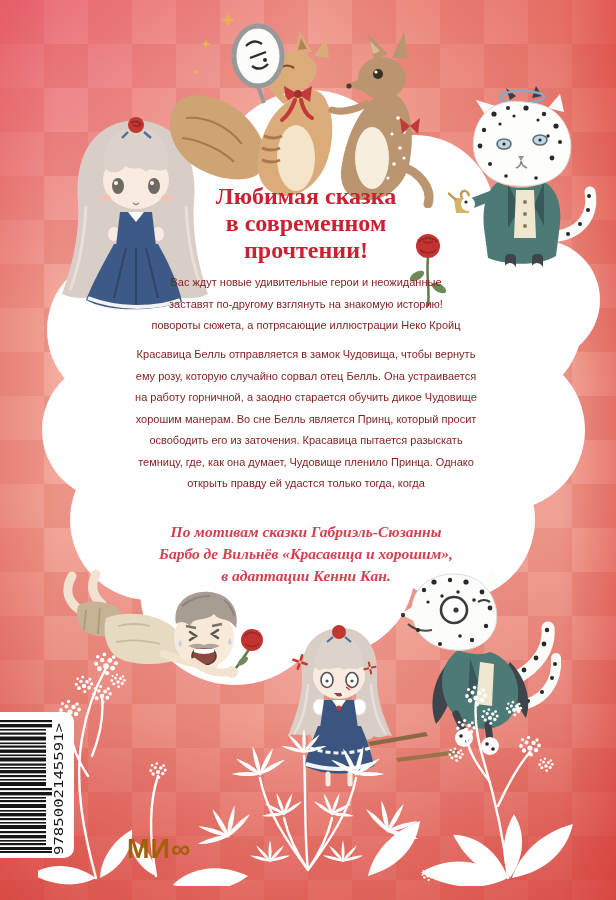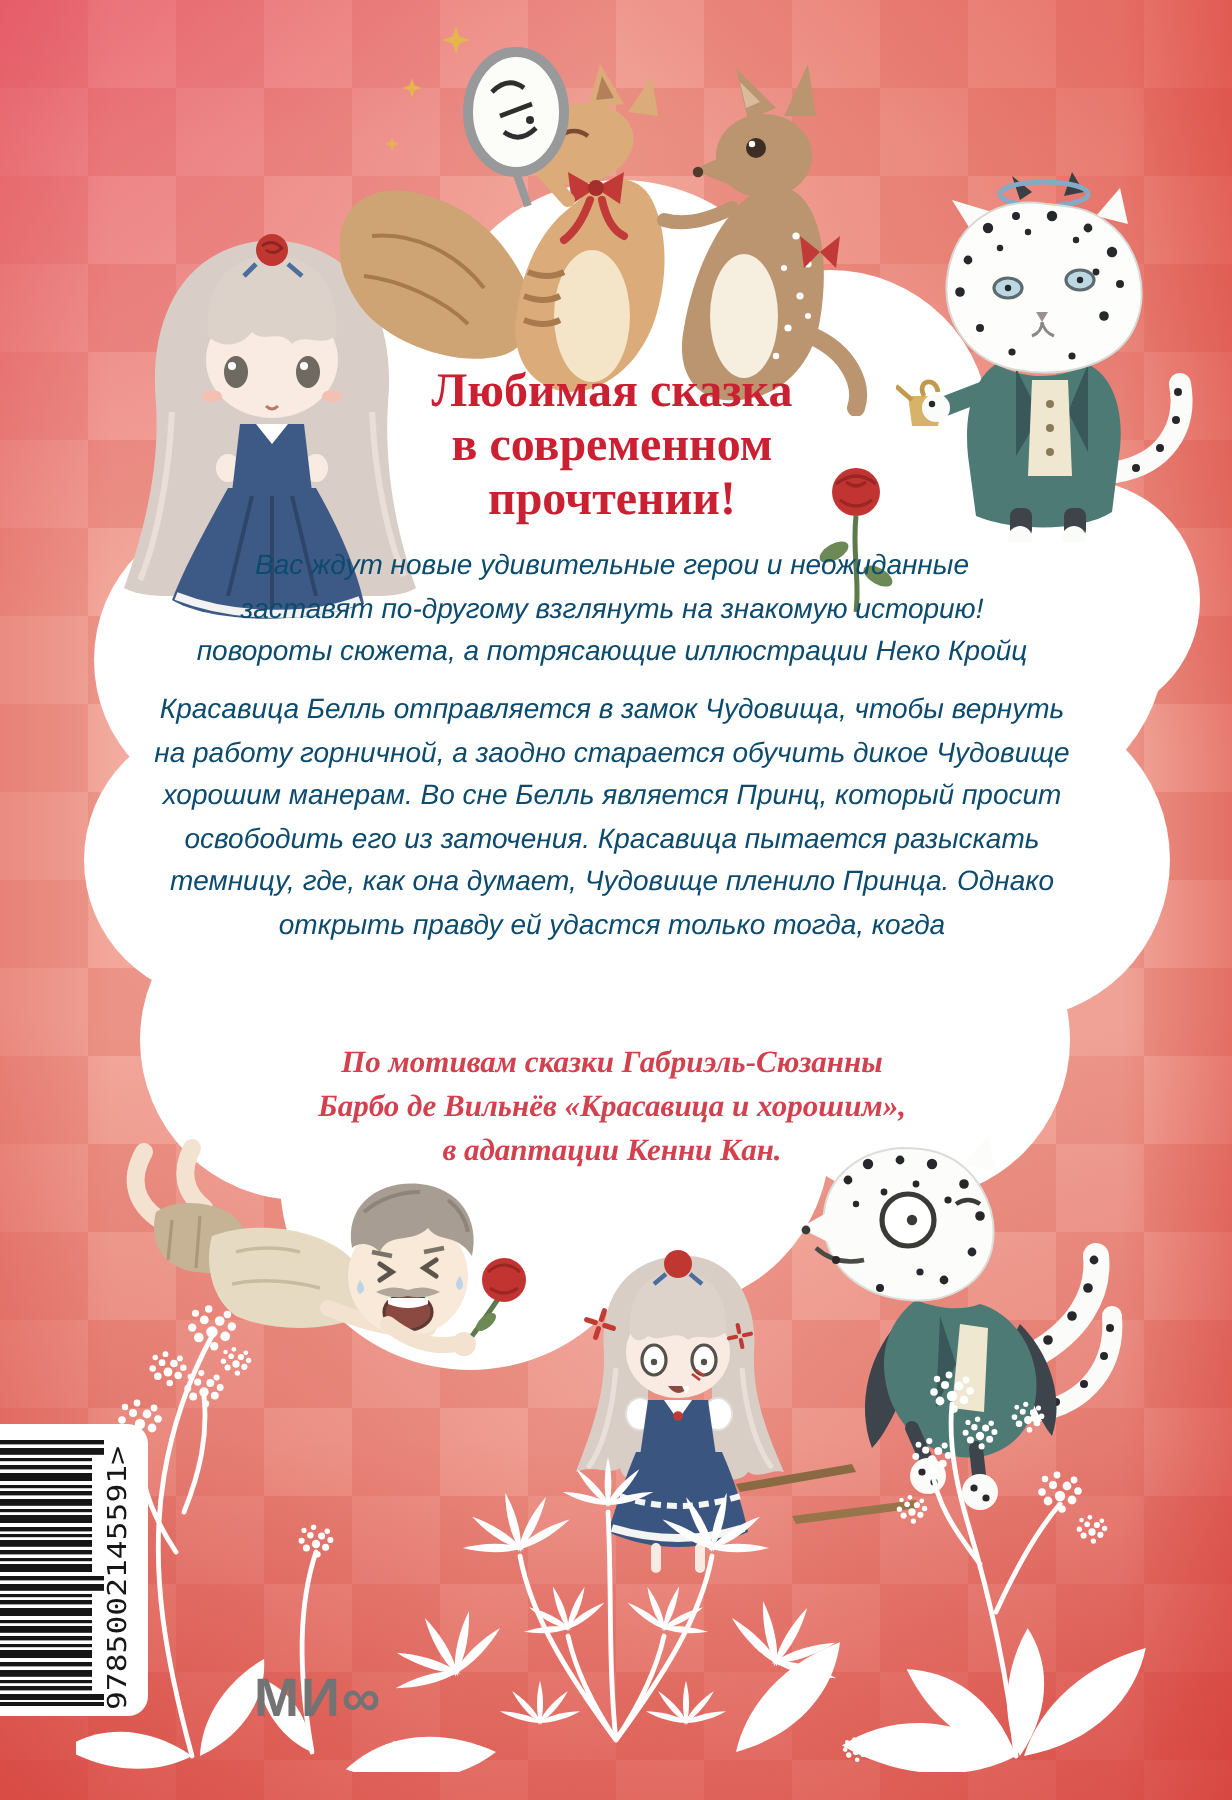--- a/index.html
+++ b/index.html
@@ -18,33 +18,33 @@
       conic-gradient(#f2a79a 25%, #eb9386 25% 50%, #f0a296 50% 75%, #ec9589 75%);
     background-size:auto,auto,auto,auto,auto,auto,auto,88px 88px;}
   .cloud{position:absolute;inset:0;z-index:1;}
   .illu{position:absolute;z-index:2;}
   .florals{position:absolute;left:38px;top:626px;width:540px;height:260px;z-index:3;}
   
   .tblock{position:absolute;left:0;width:612px;text-align:center;z-index:4;}
   .title{top:183px;}
   .title div{font-family:"Liberation Serif",serif;font-weight:700;
              font-size:24px;line-height:27px;color:#cb2031;white-space:nowrap;}
-  .body-text div{font-size:14px;line-height:21.5px;color:#0c4a6e;white-space:nowrap;font-style:italic;}
+  .body-text div{font-size:11px;line-height:21.5px;color:#7f1d1d;white-space:nowrap;}
   .intro{top:272px;}
   .synopsis{top:344px;}
   .attrib{top:521px;}
   .attrib div{font-family:"Liberation Serif",serif;font-style:italic;font-weight:700;
               font-size:15.5px;line-height:22px;color:#d4414e;white-space:nowrap;text-align:center;}
   
   .barcode{position:absolute;left:0;top:712px;width:74px;height:146px;background:#fff;
            border-radius:0 10px 10px 0;z-index:6;}
   .barcode svg{position:absolute;inset:0;}
   
   .mif{position:absolute;left:127px;top:834px;z-index:6;
-       font-weight:700;font-size:27px;letter-spacing:1px;color:#737373;}
+       font-weight:700;font-size:27px;letter-spacing:1px;color:#a16207;}
 </style>
 </head>
 <body>
 
 <div class="cover">
   <div class="bg"></div>
 
   <svg class="cloud" viewBox="0 0 616 900">
     <g fill="#ffffff">
       <ellipse cx="308" cy="375" rx="235" ry="205"></ellipse>
@@ -389,20 +389,21 @@
   </div>
 
   <div class="tblock body-text intro">
     <div>Вас ждут новые удивительные герои и неожиданные</div>
     <div>заставят по-другому взглянуть на знакомую историю!</div>
     <div>повороты сюжета, а потрясающие иллюстрации Неко Кройц</div>
   </div>
 
   <div class="tblock body-text synopsis">
     <div>Красавица Белль отправляется в замок Чудовища, чтобы вернуть</div>
+    <div>ему розу, которую случайно сорвал отец Белль. Она устраивается</div>
     <div>на работу горничной, а заодно старается обучить дикое Чудовище</div>
     <div>хорошим манерам. Во сне Белль является Принц, который просит</div>
     <div>освободить его из заточения. Красавица пытается разыскать</div>
     <div>темницу, где, как она думает, Чудовище пленило Принца. Однако</div>
     <div>открыть правду ей удастся только тогда, когда</div>
   </div>
 
   <div class="tblock attrib">
     <div>По мотивам сказки Габриэль-Сюзанны</div>
     <div>Барбо де Вильнёв «Красавица и хорошим»,</div>

